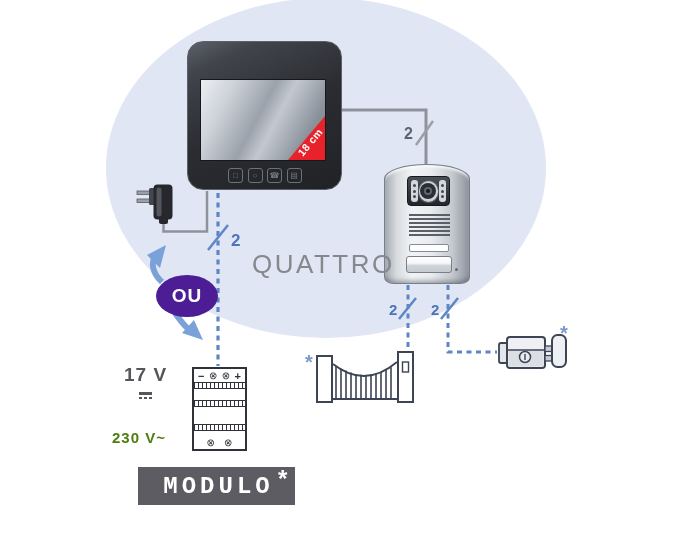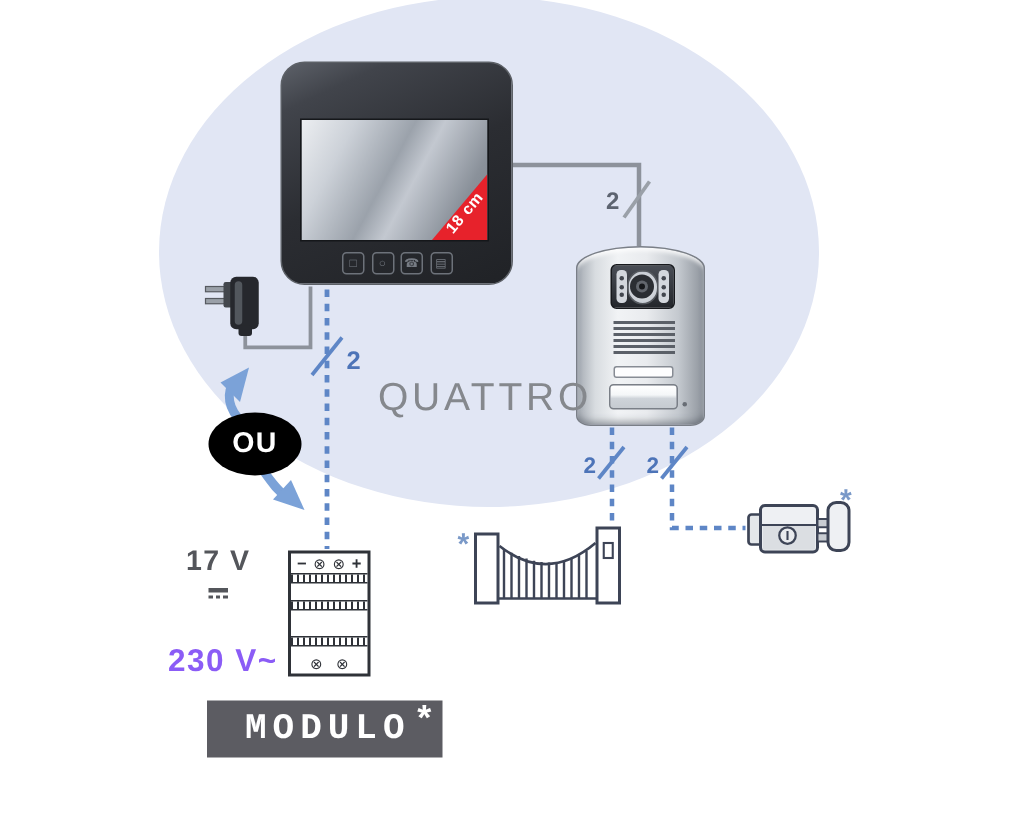--- a/index.html
+++ b/index.html
@@ -48,31 +48,31 @@
   .nameplate{position:absolute;left:24px;top:79px;width:40px;height:8px;background:#fdfdfe;
              border:1px solid #878c94;border-radius:2px;box-sizing:border-box;}
   .callbtn{position:absolute;left:21px;top:91px;width:46px;height:17px;border-radius:3px;
            border:1px solid #7a7f87;box-sizing:border-box;
            background:linear-gradient(180deg,#ffffff 0%,#f4f6f8 42%,#ced3d9 58%,#c6cbd1 100%);}
   .screw{position:absolute;left:70px;top:103px;width:3px;height:3px;border-radius:50%;background:#686d75;}
 
   
   .quattro{position:absolute;left:252px;top:234px;z-index:3;font-size:26px;color:#85888d;
            letter-spacing:2.5px;font-weight:normal;margin-top:15px;}
-  .ou{position:absolute;left:139px;top:275px;width:62px;height:42px;border-radius:50%;z-index:4;
-      background:#000000;color:#fff;font-weight:bold;font-size:19px;letter-spacing:1px;
+  .ou{position:absolute;left:156px;top:275px;width:62px;height:42px;border-radius:50%;z-index:4;
+      background:#4c1d95;color:#fff;font-weight:bold;font-size:19px;letter-spacing:1px;
       display:flex;align-items:center;justify-content:center;}
   .v17{position:absolute;left:124px;top:364px;z-index:3;display:flex;align-items:center;gap:4px;
        color:#54565b;font-weight:bold;font-size:19px;letter-spacing:1px;flex-direction:column;}
   .dcsym{display:flex;flex-direction:column;gap:2px;margin-top:2px;}
   .dcsym .bar{width:13px;height:2.5px;background:#54565b;}
   .dcsym .dashes{width:13px;height:2.5px;
        background:repeating-linear-gradient(to right,#54565b 0 3px,rgba(0,0,0,0) 3px 5px);}
-  .v230{position:absolute;left:112px;top:429px;z-index:3;color:#8b5cf6;font-weight:bold;
-        font-size:21px;letter-spacing:1px;}
+  .v230{position:absolute;left:112px;top:429px;z-index:3;color:#4d7c0f;font-weight:bold;
+        font-size:15px;letter-spacing:1px;}
   .modulo-label{position:absolute;left:138px;top:467px;width:157px;height:38px;background:#5c5c62;z-index:3;
                 display:flex;align-items:center;justify-content:center;font-family:Liberation Mono, monospace;}
   .modulo-label .name{color:#fff;font-weight:bold;font-size:24px;letter-spacing:4px;margin-left:4px;}
   .modulo-label .ast{position:absolute;top:1px;right:5px;color:#fff;font-weight:bold;font-size:24px;}
   .option-note{position:absolute;left:455px;top:483px;z-index:3;color:#66686d;font-weight:bold;
                font-size:17px;letter-spacing:.5px;}
 
   
   .module{position:absolute;left:192px;top:367px;width:55px;height:84px;z-index:3;background:#fff;
           border:2px solid #2f3238;box-sizing:border-box;}

